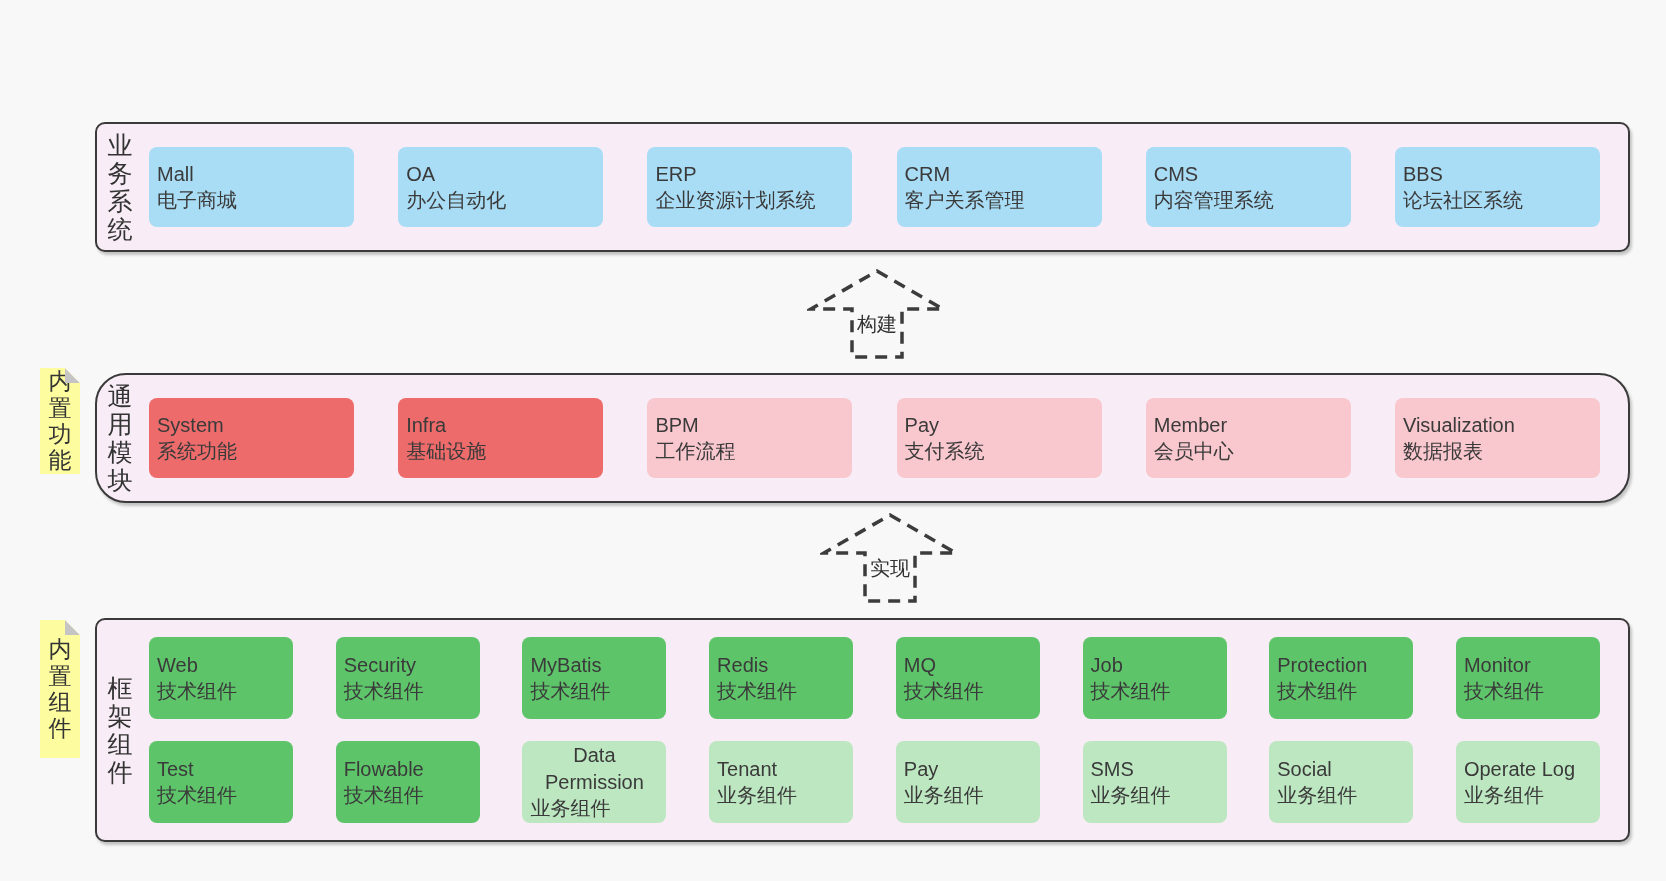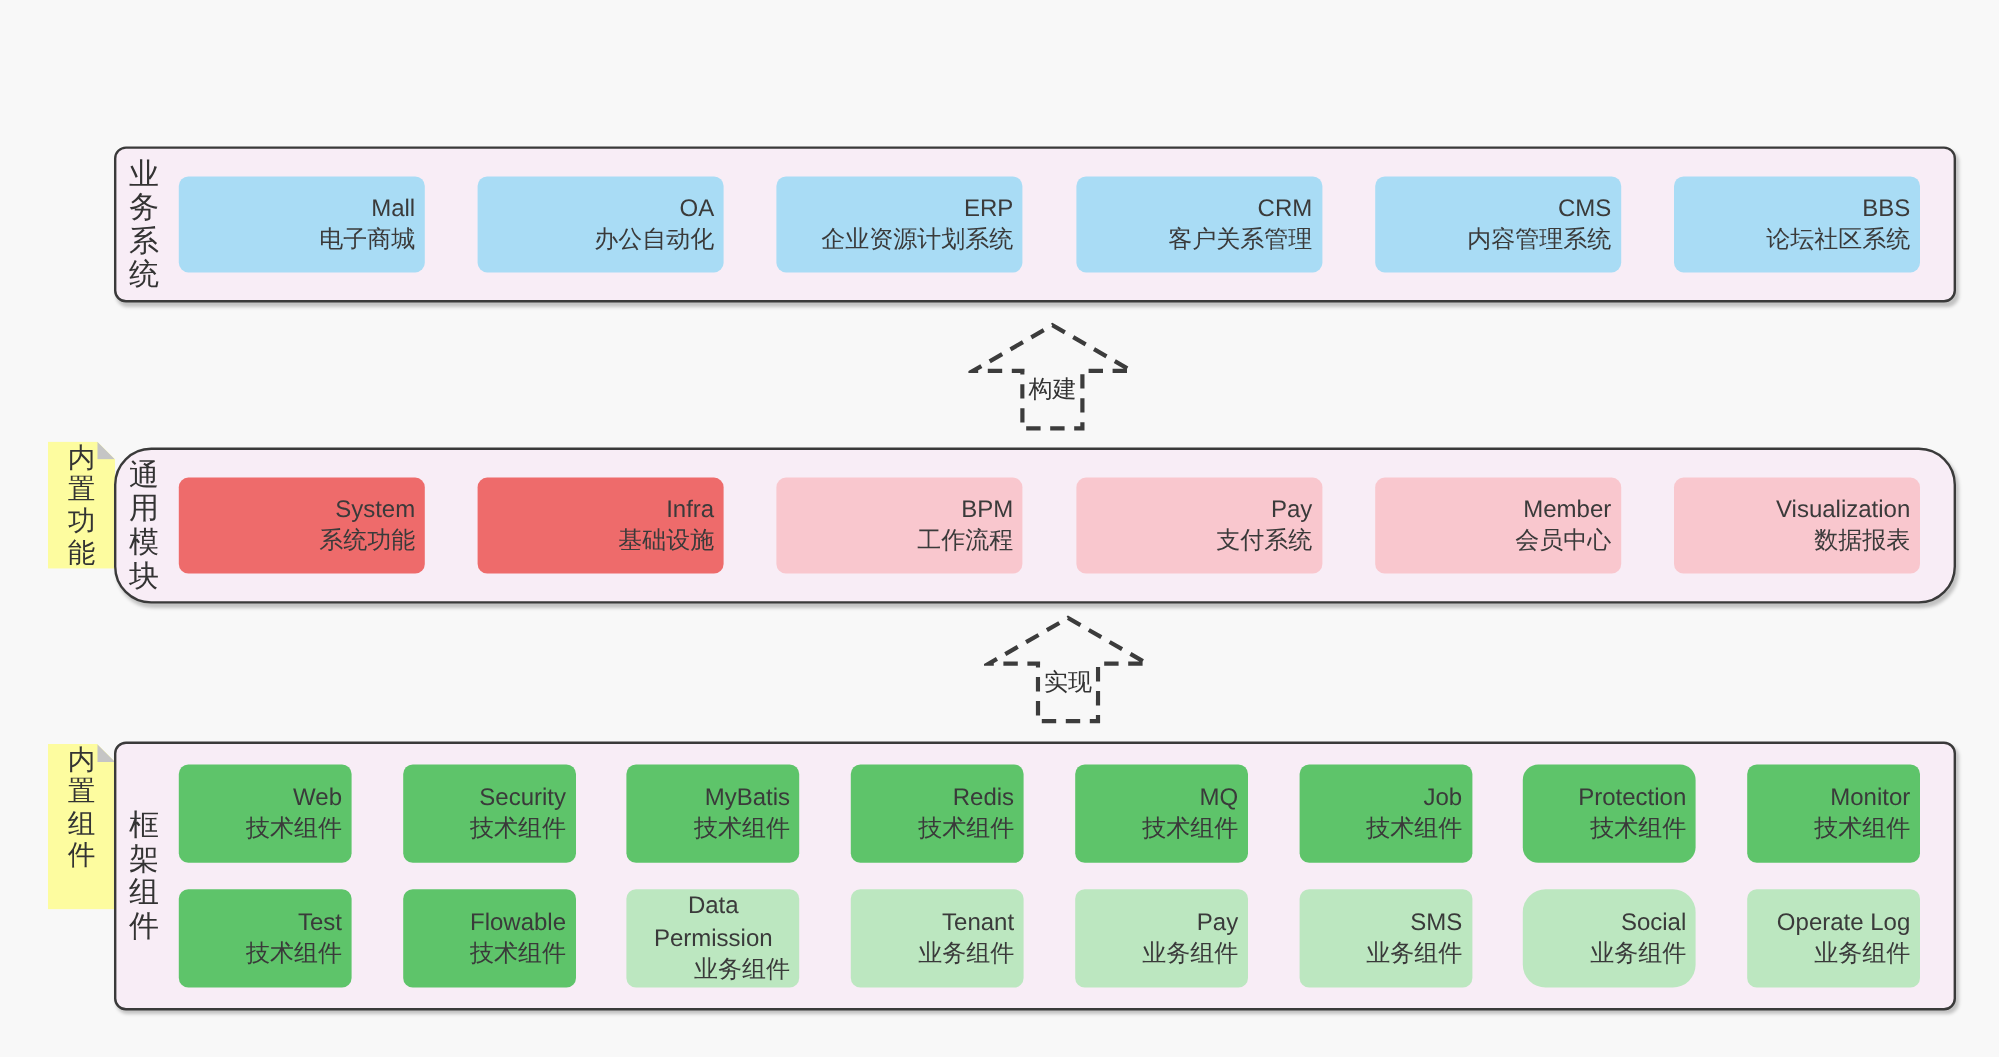--- a/index.html
+++ b/index.html
@@ -32,30 +32,30 @@
   }
   .band-content.two-rows {
     flex-direction:column; justify-content:center; gap:22px;
     align-items:stretch;
   }
   .rowflex { display:flex; justify-content:space-between; }
 
   
   .node {
     height:80px; border-radius:8px; box-sizing:border-box; padding:0 8px;
-    display:flex; flex-direction:column; align-items:flex-end; justify-content:center;
+    display:flex; flex-direction:column; align-items:flex-start; justify-content:center;
     text-align:center; font-size:20px; line-height:1.32; color:#3a3a3a;
   }
   .w6 { width:205px; }
   .w8 { width:144px; height:82px; }
 
   
   .sticky {
-    position:absolute; left:40px; width:56px; background:#fdfc9f;
-    display:flex; align-items:flex-start; justify-content:center;
+    position:absolute; left:40px; width:40px; background:#fdfc9f;
+    display:flex; align-items:center; justify-content:center;
     clip-path:polygon(0 0, calc(100% - 15px) 0, 100% 15px, 100% 100%, 0 100%);
   }
   #sticky1 { top:368px; height:106px; }
   #sticky2 { top:620px; height:138px; }
   .sticky .vtext { font-size:23px; line-height:1.15; }
   .fold {
     position:absolute; top:0; right:0; width:15px; height:15px;
     background:#c5c5c5; clip-path:polygon(0 0, 100% 100%, 0 100%);
   }
 
@@ -185,21 +185,21 @@
           <div>技术组件</div>
         </div>
         <div class="node w8" style="background: rgb(94, 196, 106);">
           <div>MQ</div>
           <div>技术组件</div>
         </div>
         <div class="node w8" style="background: rgb(94, 196, 106);">
           <div>Job</div>
           <div>技术组件</div>
         </div>
-        <div class="node w8" style="background: rgb(94, 196, 106); border-radius: 13px;">
+        <div class="node w8" style="background: rgb(94, 196, 106);">
           <div>Protection</div>
           <div>技术组件</div>
         </div>
         <div class="node w8" style="background: rgb(94, 196, 106);">
           <div>Monitor</div>
           <div>技术组件</div>
         </div>
       </div>
       <div class="rowflex">
         <div class="node w8" style="background: rgb(94, 196, 106);">
@@ -219,21 +219,21 @@
           <div>业务组件</div>
         </div>
         <div class="node w8" style="background: rgb(188, 231, 192);">
           <div>Pay</div>
           <div>业务组件</div>
         </div>
         <div class="node w8" style="background: rgb(188, 231, 192);">
           <div>SMS</div>
           <div>业务组件</div>
         </div>
-        <div class="node w8" style="background: rgb(188, 231, 192); border-radius: 19px;">
+        <div class="node w8" style="background: rgb(188, 231, 192);">
           <div>Social</div>
           <div>业务组件</div>
         </div>
         <div class="node w8" style="background: rgb(188, 231, 192);">
           <div>Operate Log</div>
           <div>业务组件</div>
         </div>
       </div>
     </div>
   </div>

